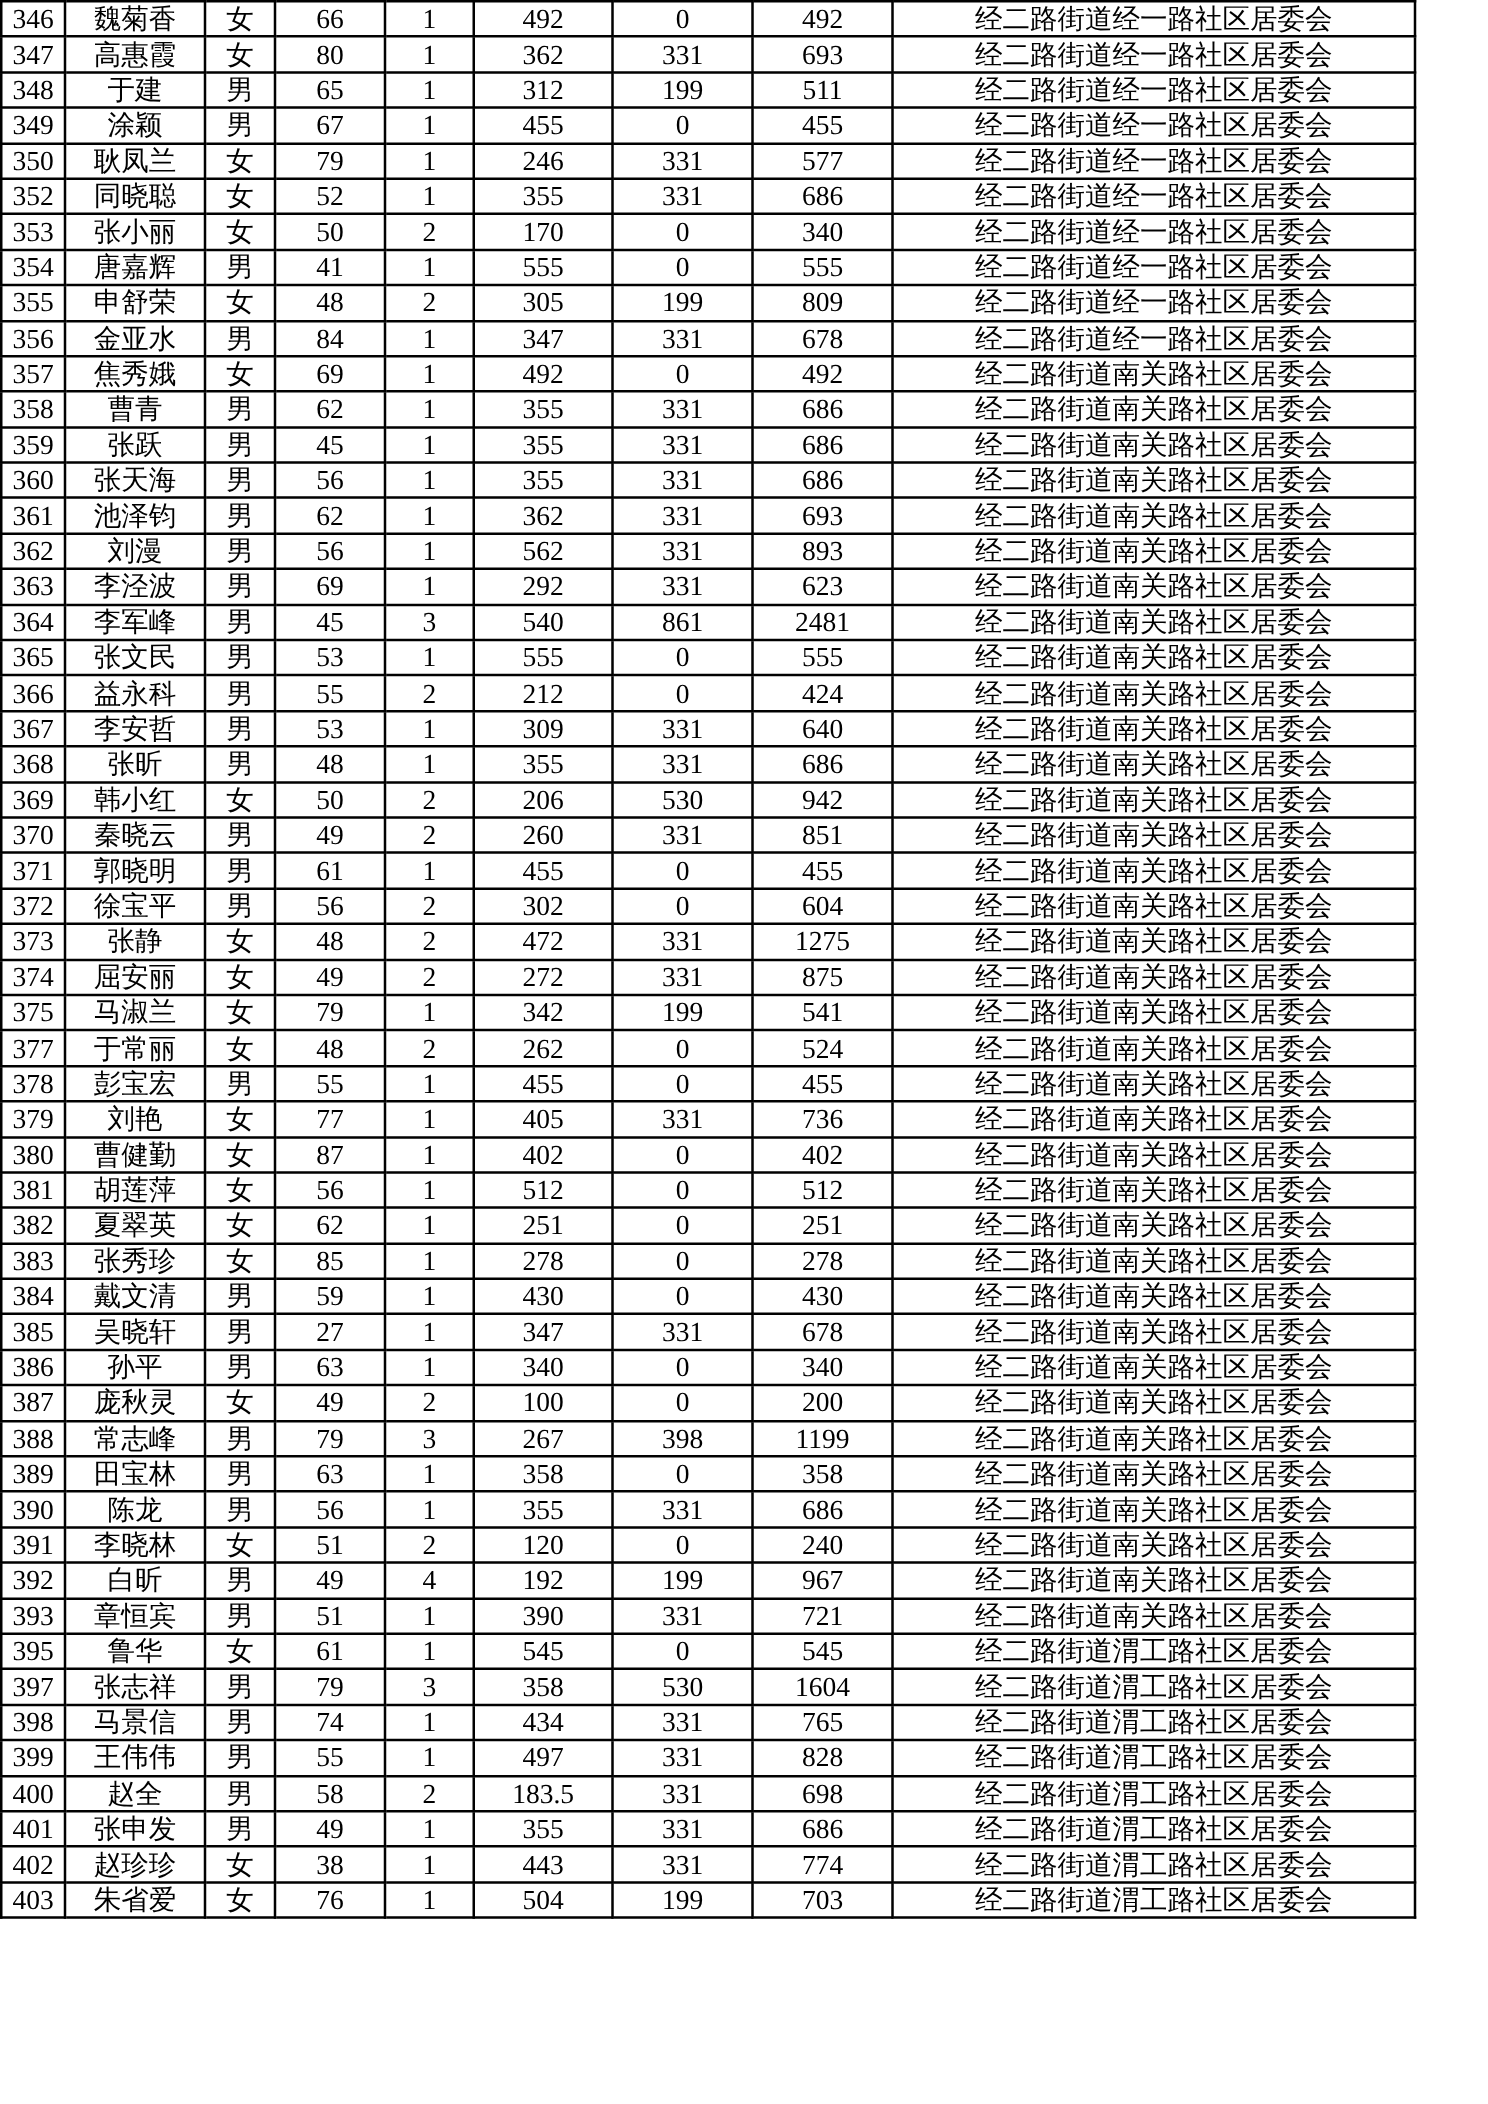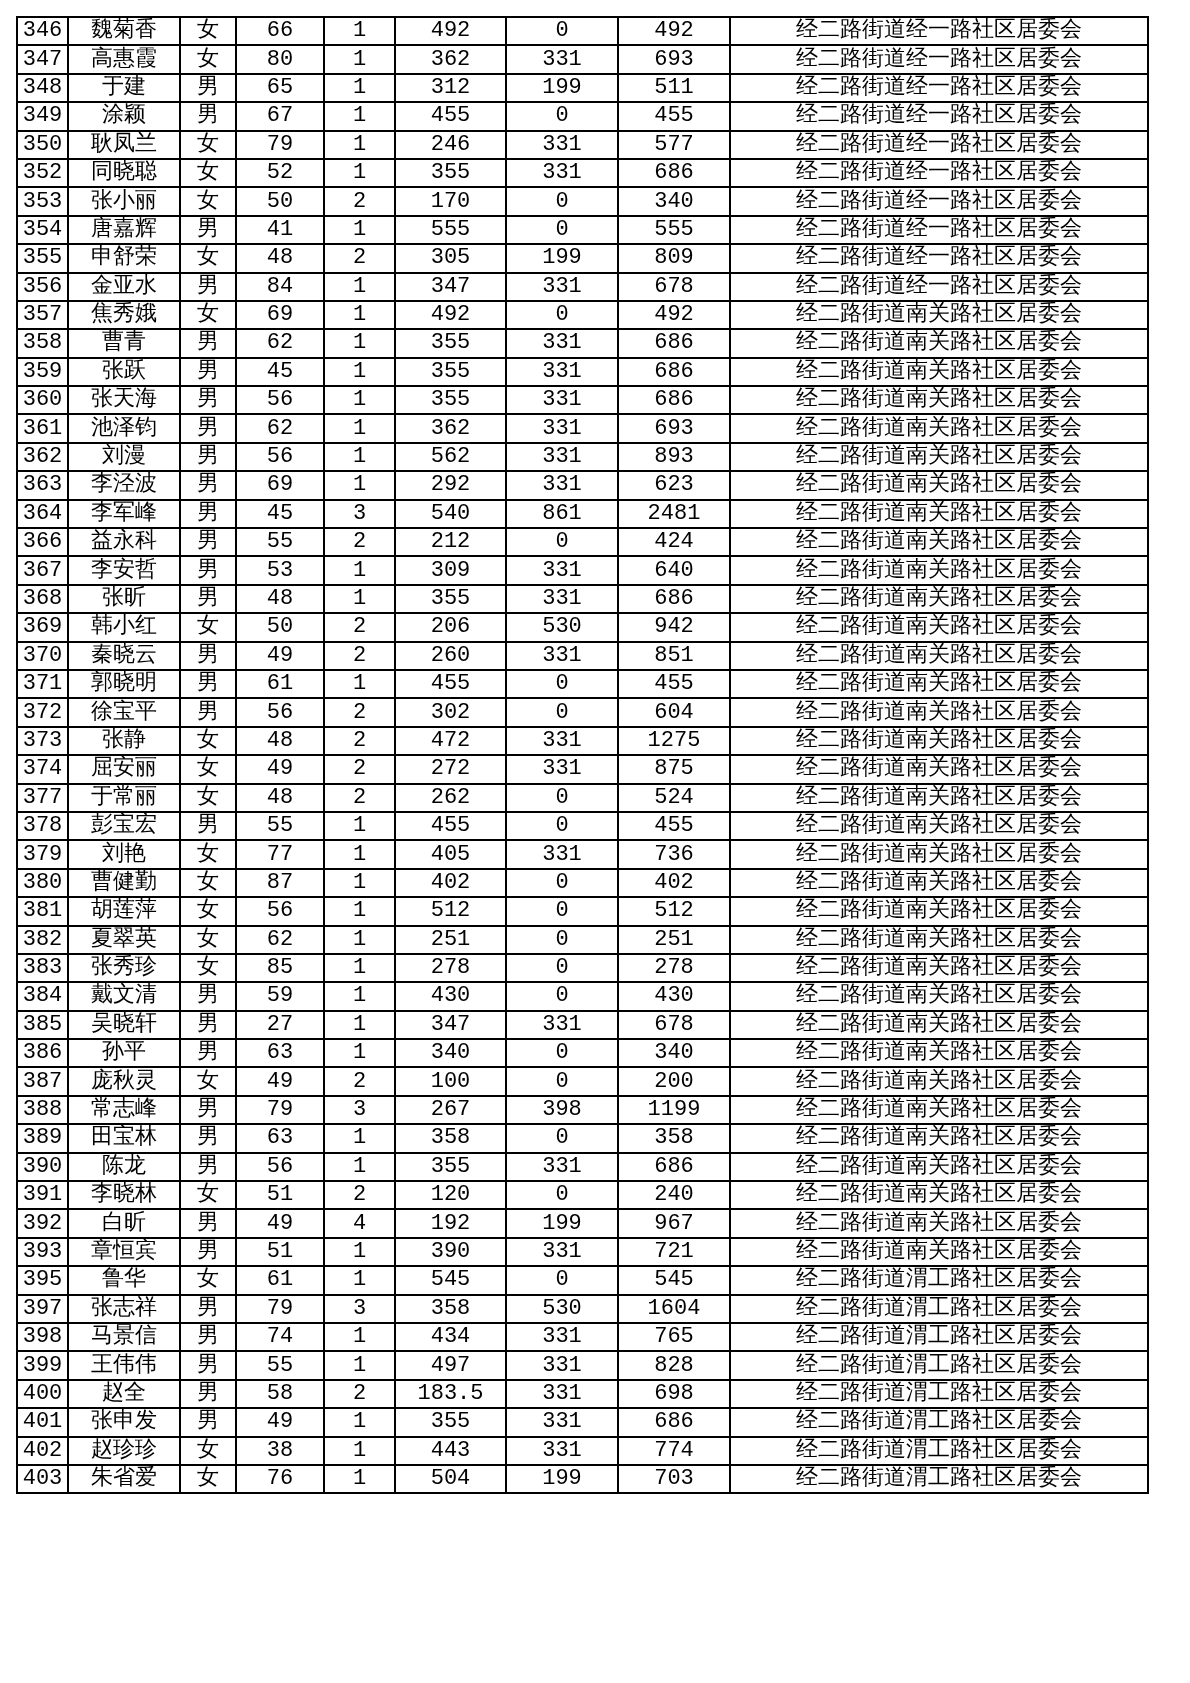--- a/index.html
+++ b/index.html
@@ -10,22 +10,21 @@
     width: 1190px;
     height: 1683px;
     background: #ffffff;
     font-family: "Liberation Serif", "DejaVu Serif", serif;
     color: #000000;
   }
   table.roster {
     border-collapse: collapse;
     table-layout: fixed;
     width: 1131px;
-    margin: 16px;
-    font-family: Liberation Mono, monospace;
+    margin: 0;
   }
   table.roster td {
     border: 2px solid #000000;
     height: 26.4px;
     padding: 0;
     text-align: center;
     vertical-align: middle;
     font-size: 22px;
     line-height: 26px;
     color: #000000;
@@ -242,20 +241,31 @@
           <td>李军峰</td>
           <td>男</td>
           <td>45</td>
           <td>3</td>
           <td>540</td>
           <td>861</td>
           <td>2481</td>
           <td>经二路街道南关路社区居委会</td>
         </tr>
         <tr>
+          <td>365</td>
+          <td>张文民</td>
+          <td>男</td>
+          <td>53</td>
+          <td>1</td>
+          <td>555</td>
+          <td>0</td>
+          <td>555</td>
+          <td>经二路街道南关路社区居委会</td>
+        </tr>
+        <tr>
           <td>366</td>
           <td>益永科</td>
           <td>男</td>
           <td>55</td>
           <td>2</td>
           <td>212</td>
           <td>0</td>
           <td>424</td>
           <td>经二路街道南关路社区居委会</td>
         </tr>
@@ -338,20 +348,31 @@
         </tr>
         <tr>
           <td>374</td>
           <td>屈安丽</td>
           <td>女</td>
           <td>49</td>
           <td>2</td>
           <td>272</td>
           <td>331</td>
           <td>875</td>
+          <td>经二路街道南关路社区居委会</td>
+        </tr>
+        <tr>
+          <td>375</td>
+          <td>马淑兰</td>
+          <td>女</td>
+          <td>79</td>
+          <td>1</td>
+          <td>342</td>
+          <td>199</td>
+          <td>541</td>
           <td>经二路街道南关路社区居委会</td>
         </tr>
         <tr>
           <td>377</td>
           <td>于常丽</td>
           <td>女</td>
           <td>48</td>
           <td>2</td>
           <td>262</td>
           <td>0</td>

